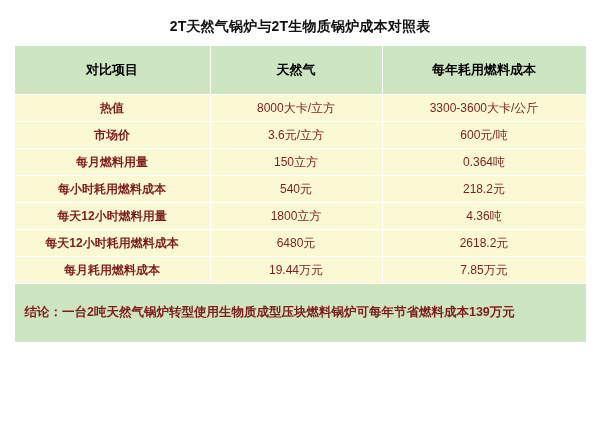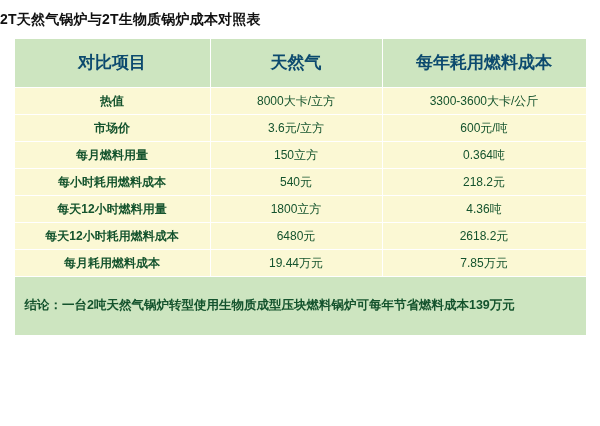--- a/index.html
+++ b/index.html
@@ -14,54 +14,55 @@
     color: #1a1a1a;
     overflow: hidden;
   }
   .page {
     width: 600px;
     height: 426px;
     box-sizing: border-box;
     position: relative;
   }
   .doc-title {
+    text-align: center;
     font-size: 14px;
     font-weight: bold;
     color: #111111;
-    padding-top: 11px;
+    padding-top: 18px;
     padding-bottom: 9px;
     letter-spacing: 0.2px;
     border-radius: 17px;
   }
   table.cost-table {
     border-collapse: collapse;
     width: 572px;
     margin: 0 auto;
     table-layout: fixed;
   }
   table.cost-table td {
     border: 1px solid #ffffff;
     text-align: center;
     vertical-align: middle;
     font-size: 12px;
-    color: #14532d;
+    color: #7f1d1d;
     padding: 0;
     height: 26px;
     line-height: 1.25;
   }
   .col1 { width: 196px; }
   .col2 { width: 172px; }
   .col3 { width: 204px; }
 
   tr.header-row td {
     background: #cde5c0;
     font-weight: bold;
-    font-size: 17px;
+    font-size: 13px;
     height: 48px;
-    color: #0c4a6e;
+    color: #000000;
   }
   tr.data-row td.label-cell {
     background: #fbf8d4;
     font-weight: bold;
   }
   tr.data-row td.value-cell {
     background: #fbf8d4;
   }
   tr.footer-row td {
     background: #cde5c0;

